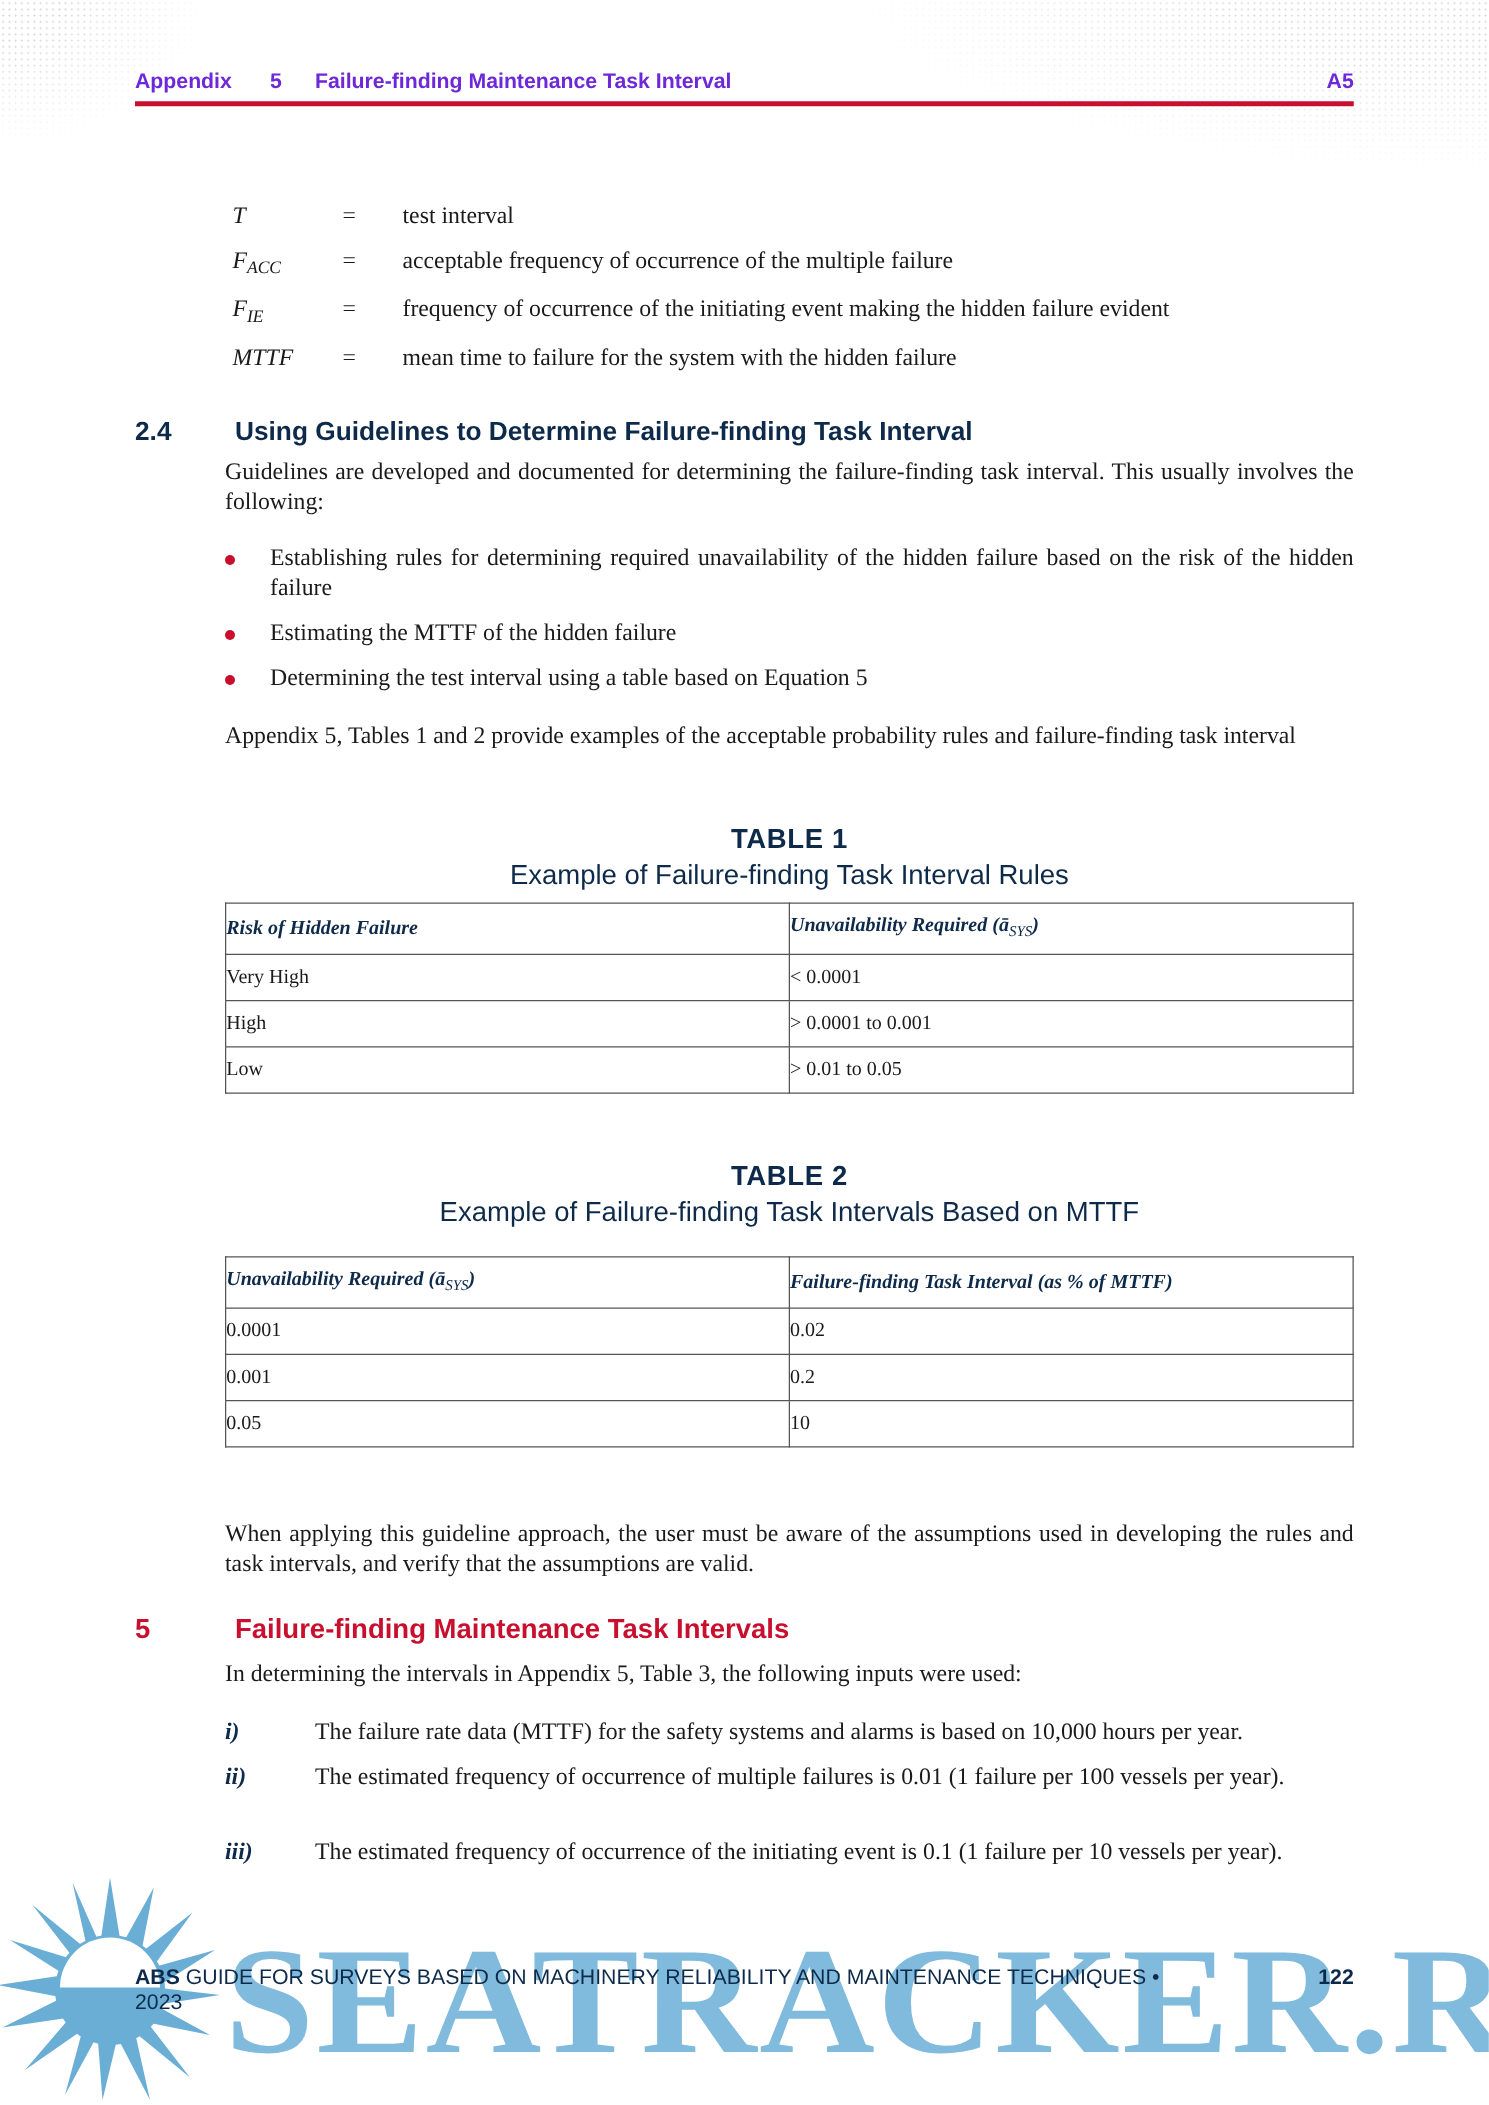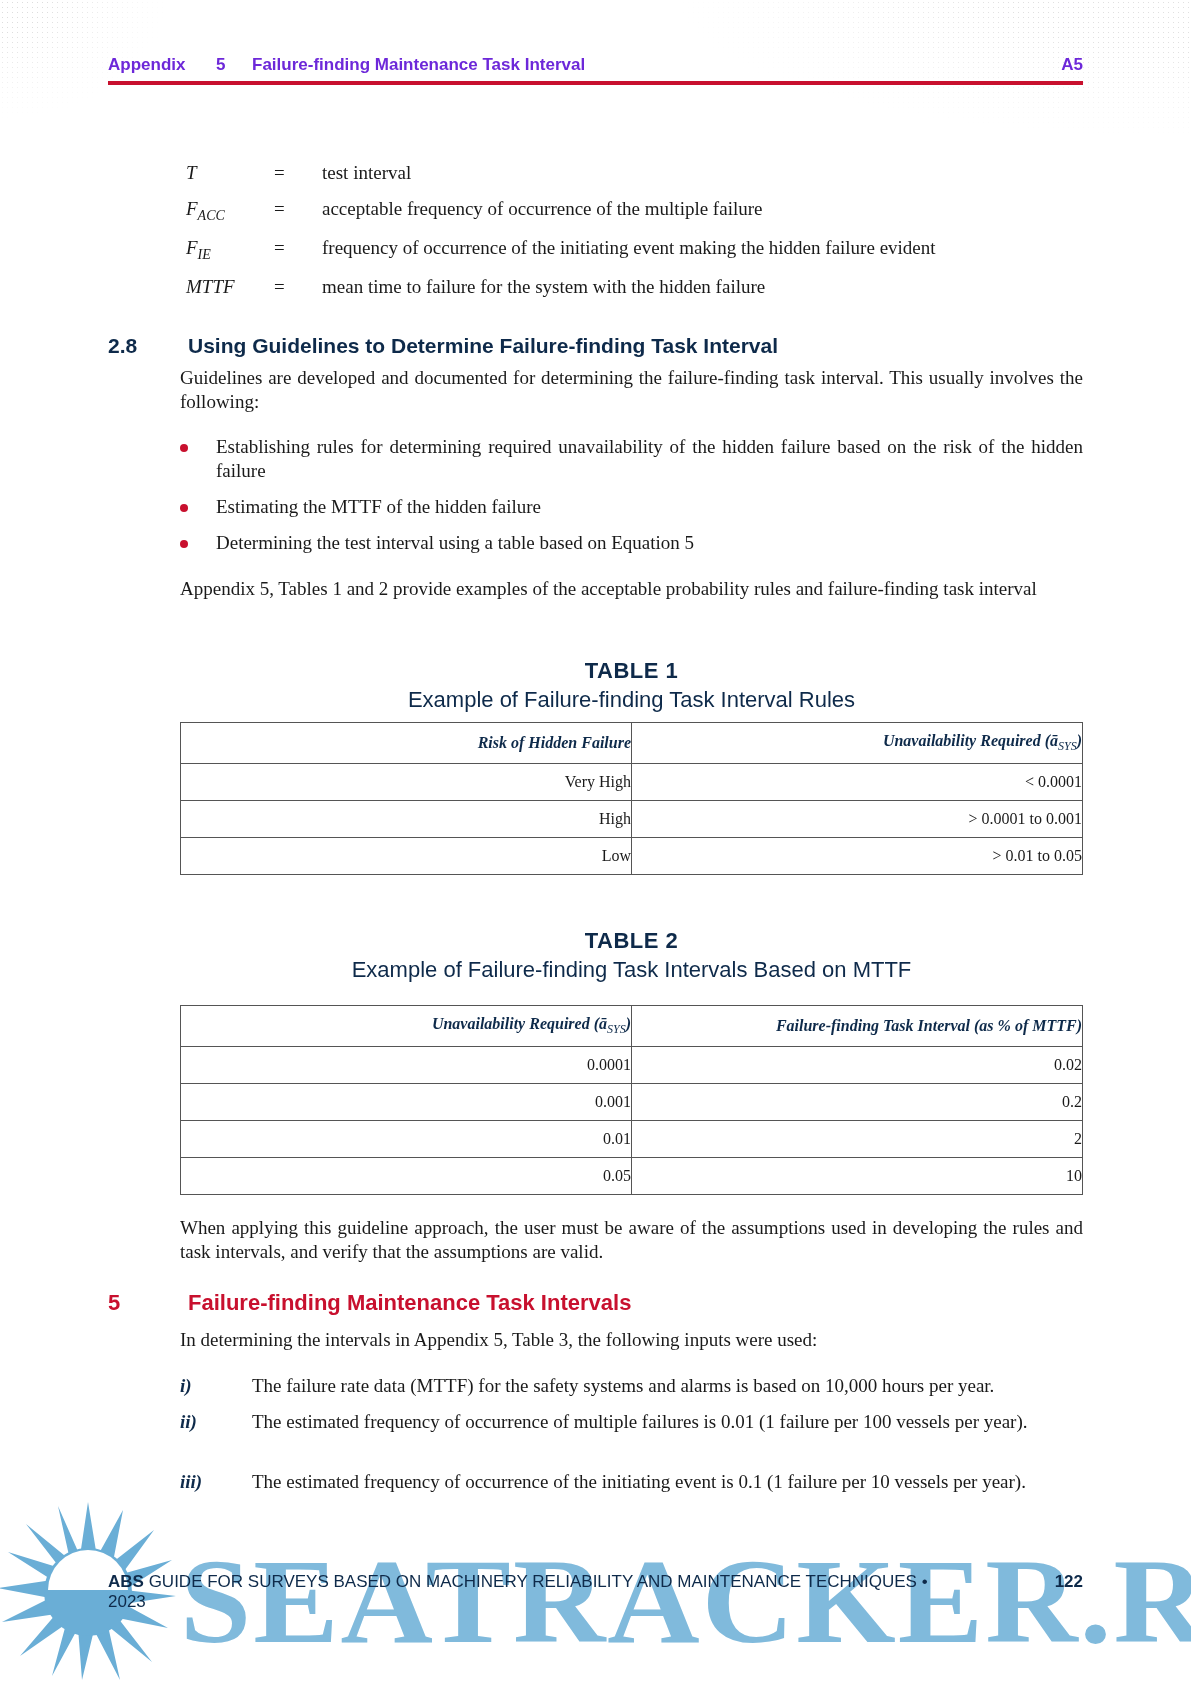--- a/index.html
+++ b/index.html
@@ -26,21 +26,21 @@
 
   .para { position:absolute; left:180px; width:903px; font-size:19px; line-height:24px; text-align:justify; }
   .bullet { position:absolute; left:180px; width:903px; font-size:19px; line-height:24px; }
   .bullet .dot { position:absolute; left:0; top:9px; width:8px; height:8px; border-radius:50%; background:#c8102e; }
   .bullet .txt { position:absolute; left:36px; width:867px; text-align:justify; }
 
   .tbl-cap { position:absolute; left:180px; width:903px; text-align:center; font-family:"Liberation Sans", sans-serif; font-size:22px; color:#0e2a4a; line-height:29px; }
   .tbl-cap .t1 { font-weight:bold; letter-spacing:0.5px; }
 
   table.data { position:absolute; left:180px; width:903px; border-collapse:collapse; font-size:16px; }
-  table.data th, table.data td { border:1px solid #555; text-align:right; width:50%; padding:0; }
+  table.data th, table.data td { border:1px solid #555; text-align:left; width:50%; padding:0; }
   table.data th { height:40px; font-style:italic; font-weight:bold; color:#0e2a4a; font-size:16px; }
   table.data td { height:36px; }
   table.data th sub { font-weight:normal; font-size:12px; }
 
   .item { position:absolute; left:180px; width:903px; font-size:19px; line-height:24px; }
   .item .lbl { position:absolute; left:0; font-style:italic; font-weight:bold; color:#0e2a4a; }
   .item .txt { position:absolute; left:72px; width:831px; text-align:justify; }
 
   .footer { position:absolute; left:108px; top:1552px; width:975px; font-family:"Liberation Sans", sans-serif; font-size:17px; color:#0e2a4a; z-index:3;margin-top:20px; }
   .footer .abs { font-weight:bold; }
@@ -79,21 +79,21 @@
     <span class="def-eq">=</span>
     <span class="def-text">frequency of occurrence of the initiating event making the hidden failure evident</span>
   </div>
   <div class="def-row" style="top:114px">
     <span class="def-sym"><span>MTTF</span><sub></sub></span>
     <span class="def-eq">=</span>
     <span class="def-text">mean time to failure for the system with the hidden failure</span>
   </div>
 </div>
 
-<div class="sec-num" style="top:334px">2.8</div>
+<div class="sec-num" style="top:334px">2.4</div>
 <div class="sec-title" style="top:334px">Using Guidelines to Determine Failure-finding Task Interval</div>
 <div class="para" style="top:366px">Guidelines are developed and documented for determining the failure-finding task interval. This usually involves the following:</div>
 
 <div class="bullet" style="top:435px">
   <span class="dot"></span>
   <span class="txt">Establishing rules for determining required unavailability of the hidden failure based on the risk of the hidden failure</span>
 </div>
 <div class="bullet" style="top:495px">
   <span class="dot"></span>
   <span class="txt">Estimating the MTTF of the hidden failure</span>
@@ -142,24 +142,20 @@
   </tr>
   <tr>
     <td>0.0001</td>
     <td>0.02</td>
   </tr>
   <tr>
     <td>0.001</td>
     <td>0.2</td>
   </tr>
   <tr>
-    <td>0.01</td>
-    <td>2</td>
-  </tr>
-  <tr>
     <td>0.05</td>
     <td>10</td>
   </tr>
 </tbody>
   </table>
 
 <div class="para" style="top:1216px">When applying this guideline approach, the user must be aware of the assumptions used in developing the rules and task intervals, and verify that the assumptions are valid.</div>
 
 <div class="sec-num red" style="top:1290px; font-size:22px;">5</div>
 <div class="sec-title red" style="top:1290px; font-size:22px;">Failure-finding Maintenance Task Intervals</div>

